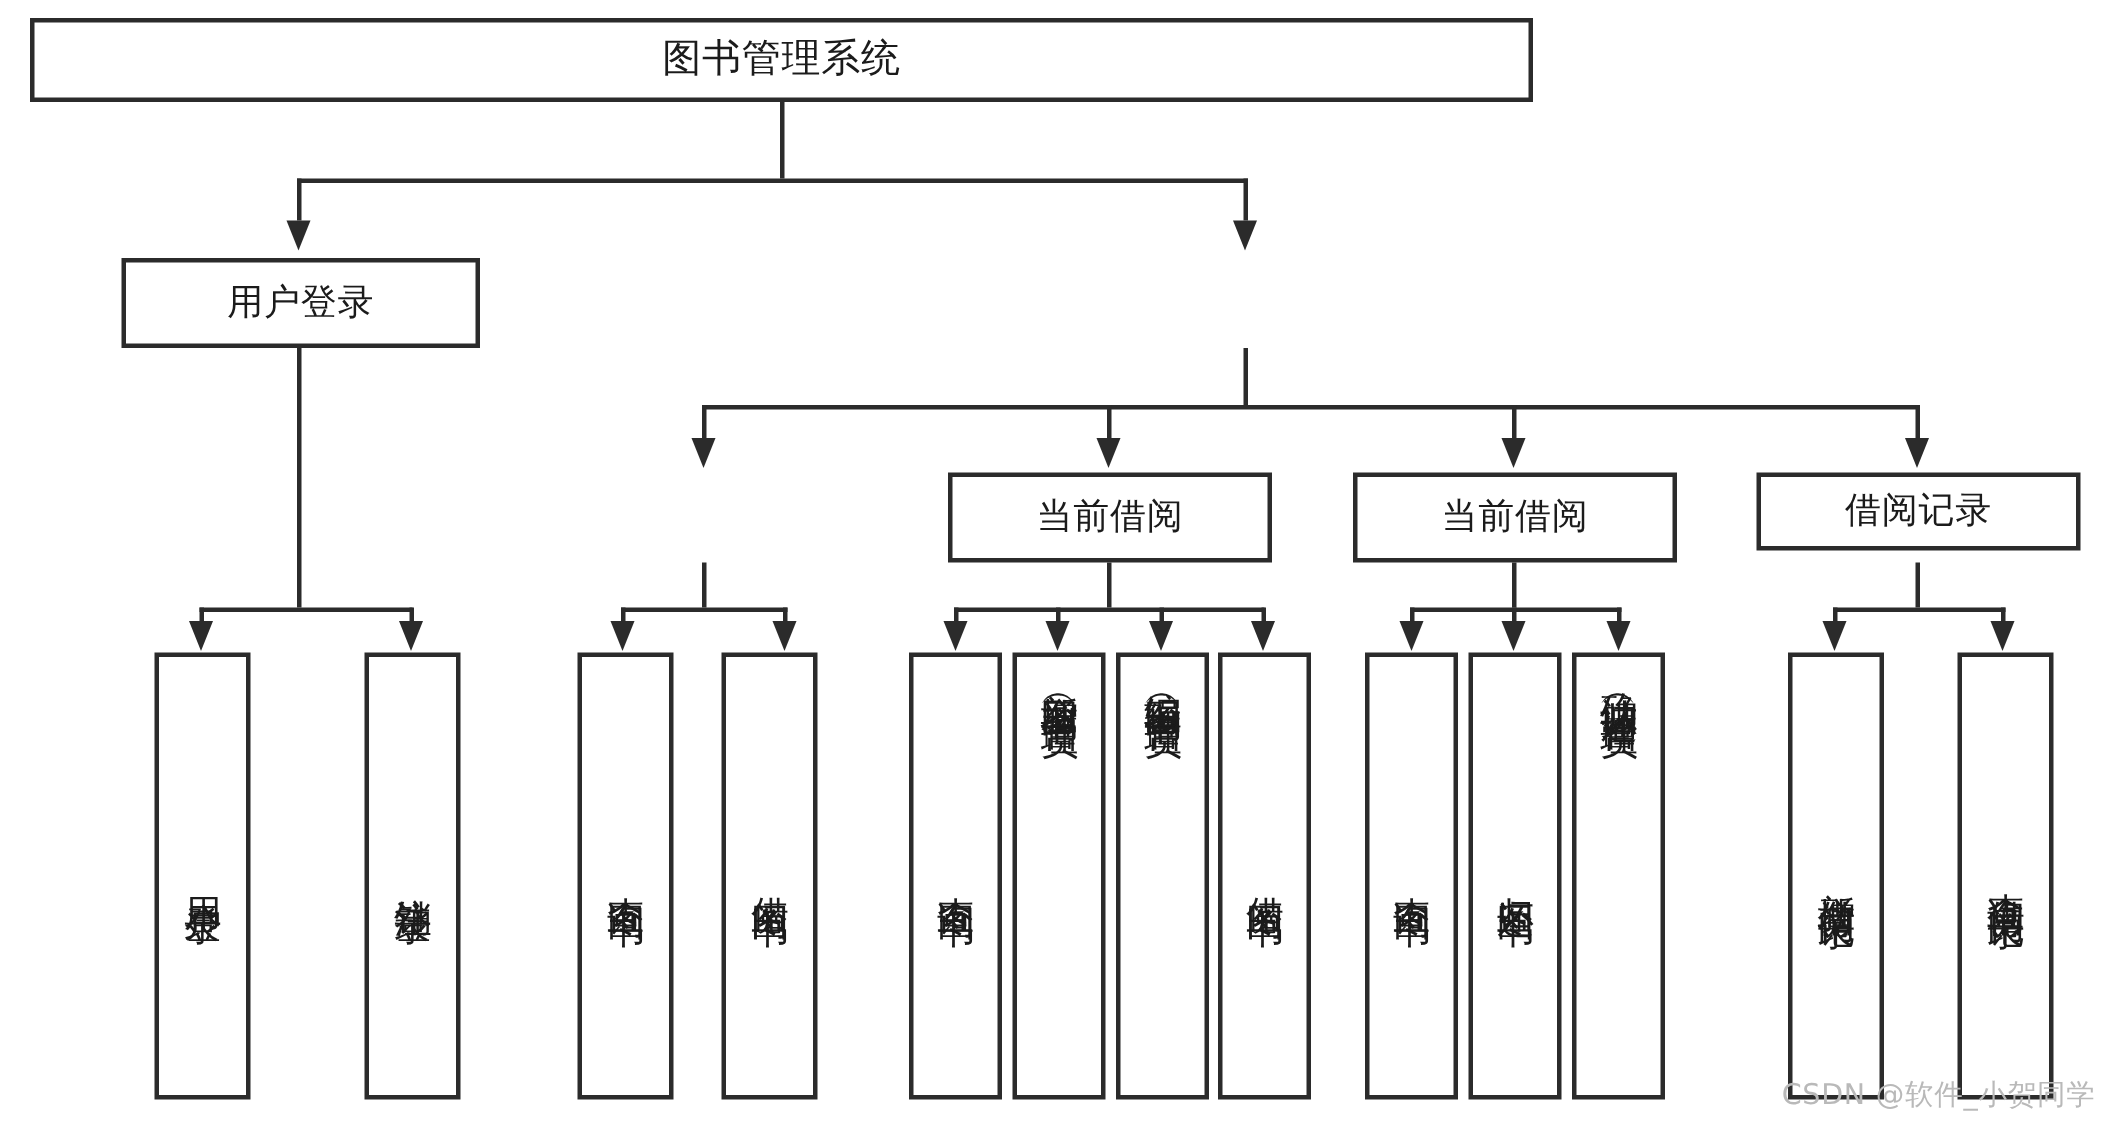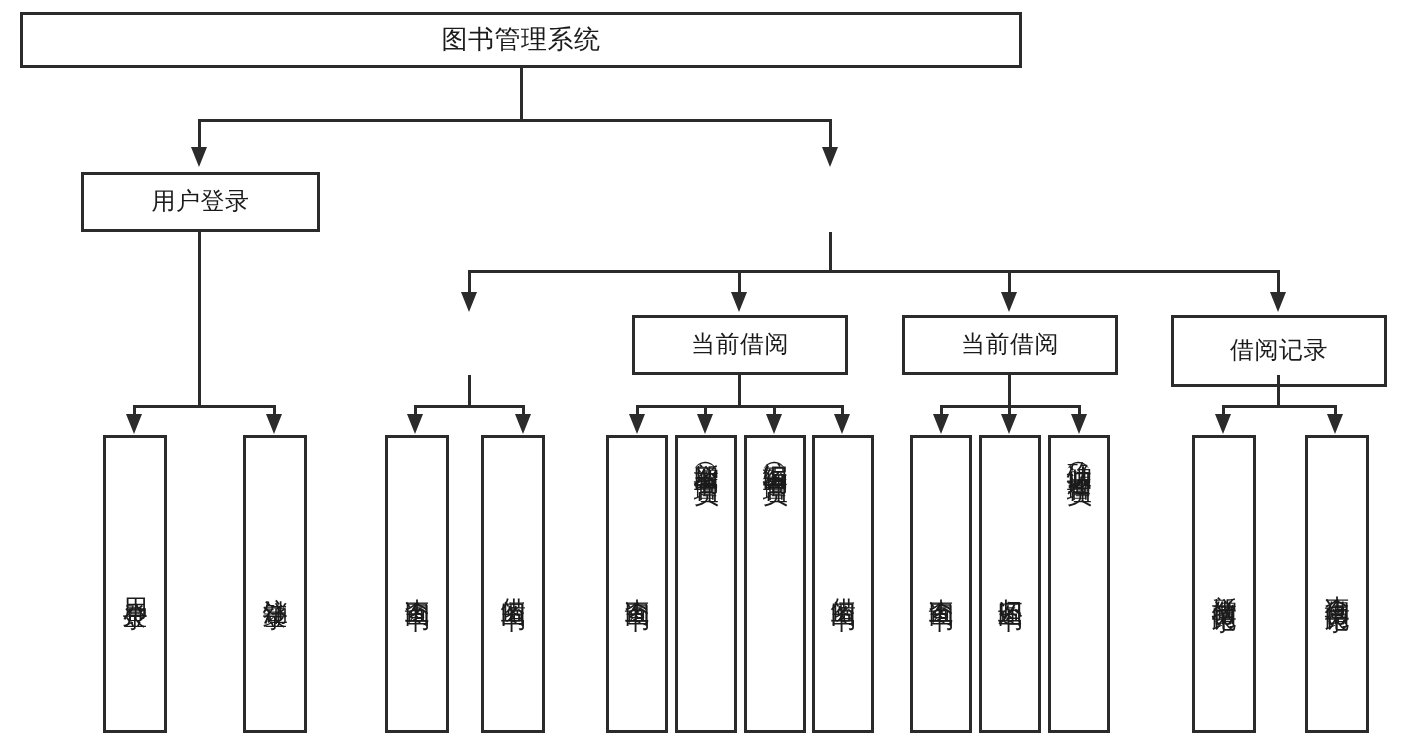--- a/index.html
+++ b/index.html
@@ -138,21 +138,21 @@
 
   <div class="ln v" style="left:1277px; top:270px; width:3px; height:24px;"></div>
   <div class="arrow" style="left:1270px; top:292px;"></div>
 
   <div class="node h l2" style="left:632px; top:315px; width:216px; height:60px;">
     <span class="node-label">当前借阅</span>
   </div>
   <div class="node h l2" style="left:902px; top:315px; width:216px; height:60px;">
     <span class="node-label">当前借阅</span>
   </div>
-  <div class="node h l2" style="left:1171px; top:315px; width:216px; height:72px;">
+  <div class="node h l2" style="left:1171px; top:315px; width:216px; height:52px;">
     <span class="node-label">借阅记录</span>
   </div>
 
   <div class="ln v" style="left:468px; top:375px; width:3px; height:30px;"></div>
   <div class="ln h" style="left:414px; top:405px; width:111px; height:3px;"></div>
   <div class="ln v" style="left:414px; top:405px; width:3px; height:12px;"></div>
   <div class="arrow" style="left:407px; top:414px;"></div>
   <div class="ln v" style="left:522px; top:405px; width:3px; height:12px;"></div>
   <div class="arrow" style="left:515px; top:414px;"></div>
 
@@ -220,14 +220,15 @@
     <span class="node-label">确认归还（管理员）</span>
   </div>
 
   <div class="node leaf center" style="left:1192px; top:435px; width:64px; height:298px;">
     <span class="node-label">新增借阅记录</span>
   </div>
   <div class="node leaf center" style="left:1305px; top:435px; width:64px; height:298px;">
     <span class="node-label">查询借阅记录</span>
   </div>
 
+  <div id="watermark">CSDN @软件_小贺同学</div>
 
 </div>
 
 </body></html>

